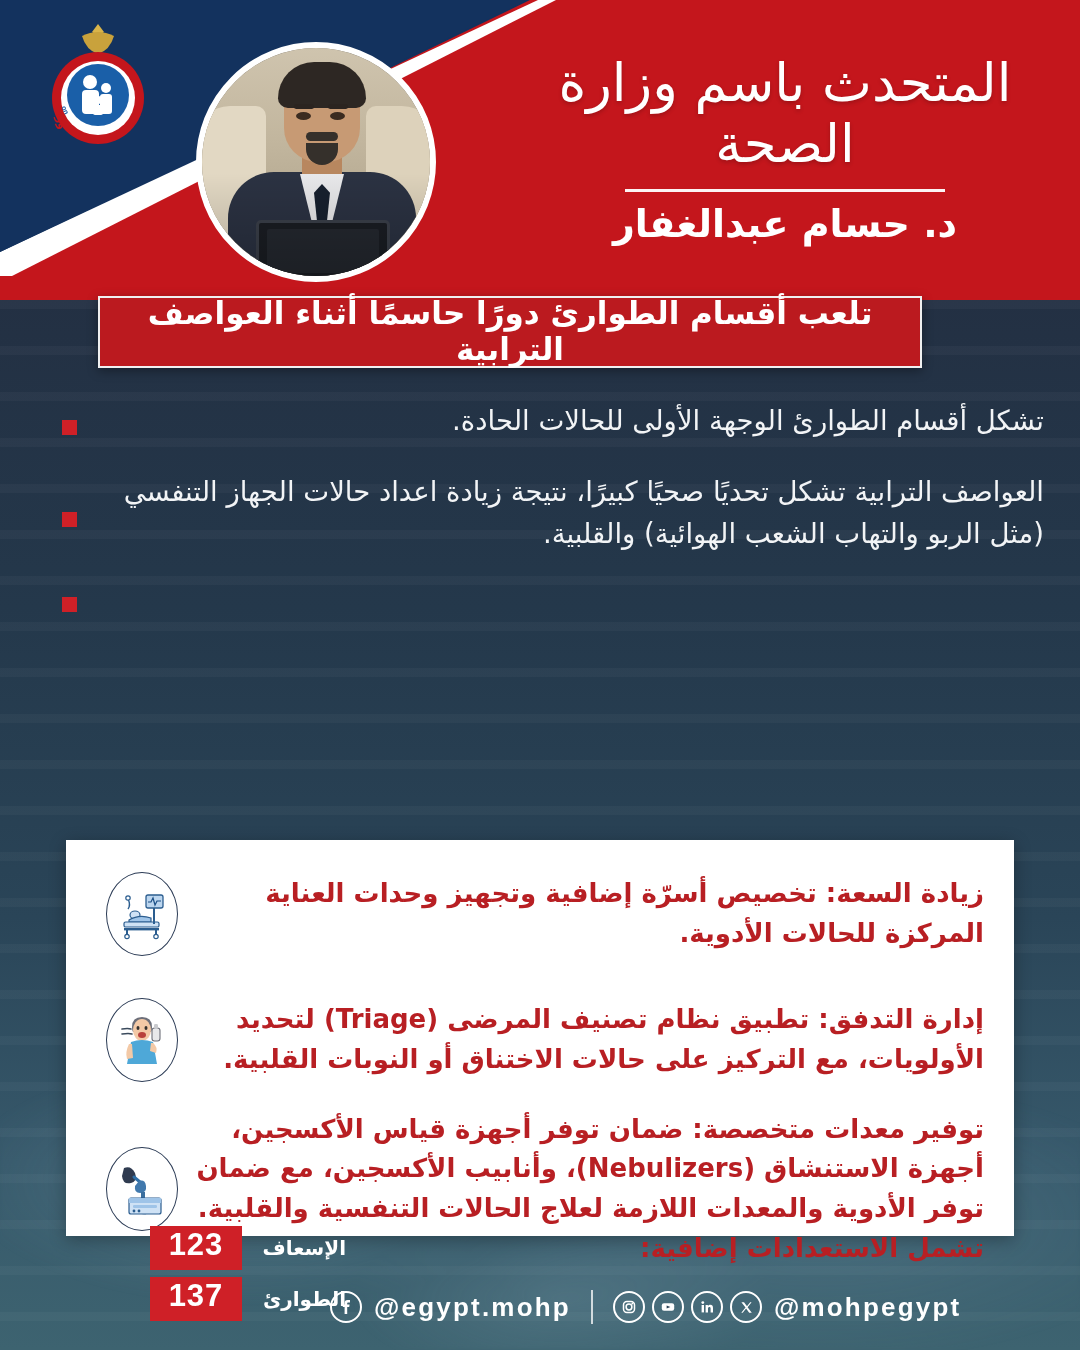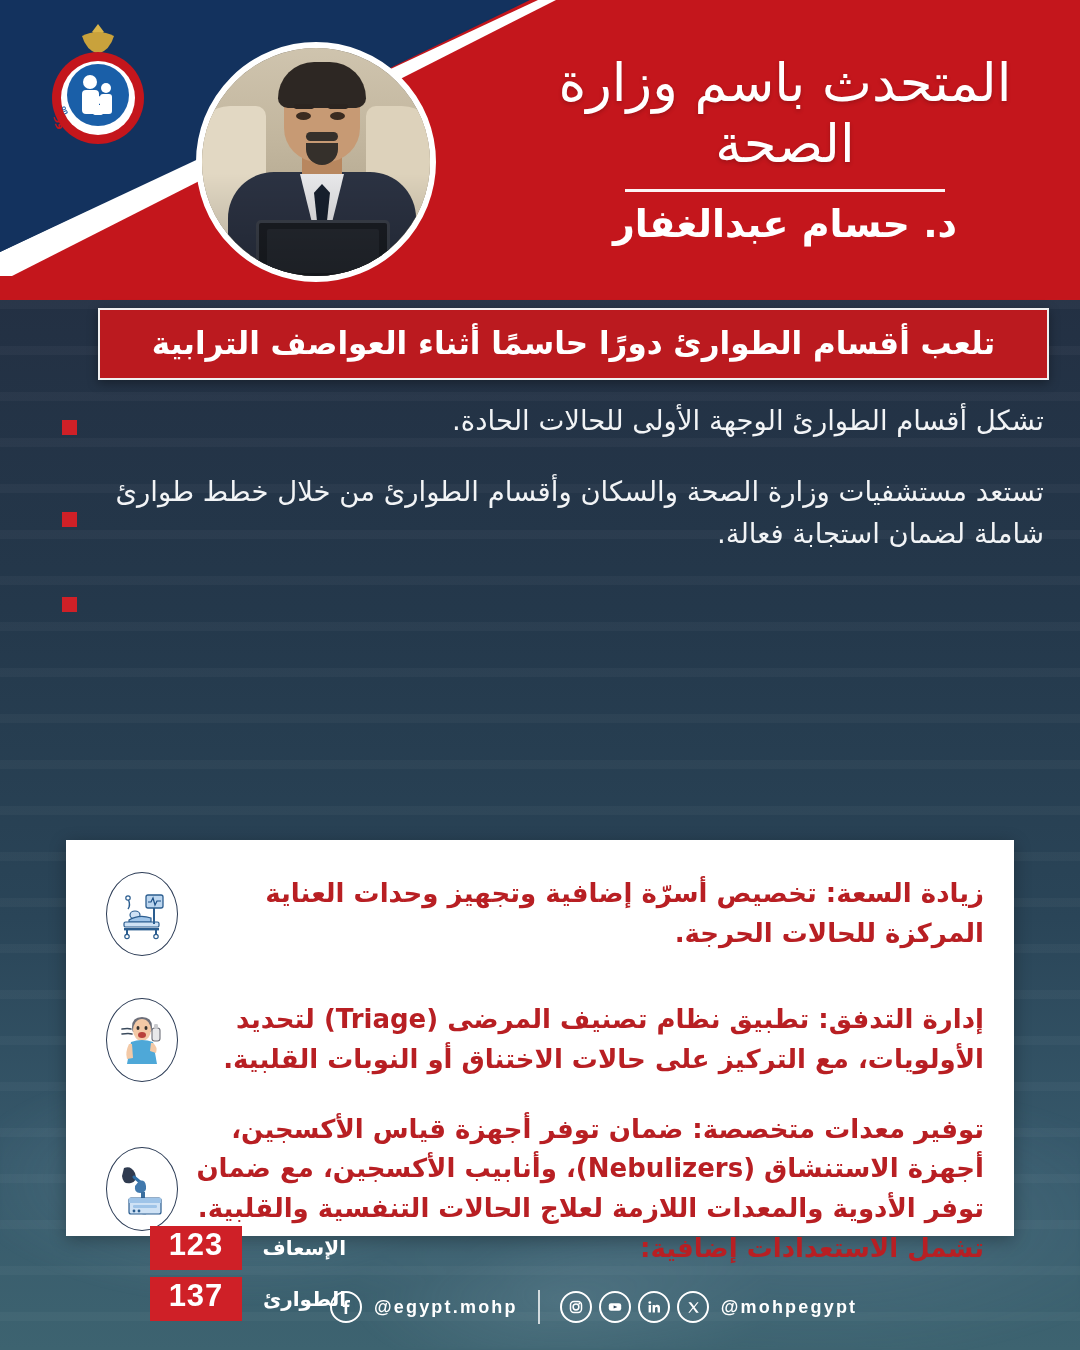--- a/index.html
+++ b/index.html
@@ -84,21 +84,21 @@
   #header-text{position:absolute;right:60px;top:52px;width:470px;text-align:center;}
   #header-title{
     color:#ffffff;font-size:53px;line-height:1.16;font-weight:normal;letter-spacing:-0.5px;
     text-shadow:0 2px 4px rgba(0,0,0,0.20);
   }
   #header-rule{width:320px;height:3px;background:#ffffff;margin:14px auto 10px auto;opacity:0.95;}
   #header-subtitle{color:#ffffff;font-size:38px;font-weight:bold;line-height:1.2;}
 
   
   #banner{
-    position:absolute;left:98px;top:308px;width:951px;height:72px;
+    position:absolute;left:98px;top:296px;width:824px;height:72px;
     background:#bb1a1f;border:2px solid #f0f0f0;
     display:flex;align-items:center;justify-content:center;
     box-shadow:0 3px 10px rgba(0,0,0,0.35);
   }
   #banner-text{color:#ffffff;font-size:31px;font-weight:bold;line-height:1.15;padding:0 12px;text-align:center;}
 
   
   #bullets{position:absolute;left:0;top:400px;width:1080px;}
   .bullet-row{display:flex;flex-direction:row-reverse;align-items:center;
     padding:0 36px 0 44px;margin-bottom:30px;}
@@ -132,21 +132,21 @@
     padding:1px 14px 7px 14px;min-width:92px;text-align:center;letter-spacing:1px;
     font-family:"Liberation Sans",sans-serif;
   }
   #social{
     position:absolute;left:330px;bottom:26px;display:flex;flex-direction:row;align-items:center;gap:12px;
     color:#ffffff;direction:ltr;
   }
   .soc-ic{width:32px;height:32px;border:2px solid #ffffff;border-radius:50%;
     display:flex;align-items:center;justify-content:center;flex:0 0 auto;}
   .soc-ic svg{display:block;}
-  .soc-handle{font-size:18px;font-weight:bold;letter-spacing:2.2px;font-family:"Liberation Sans",sans-serif;}
+  .soc-handle{font-size:26px;font-weight:bold;letter-spacing:2.2px;font-family:"Liberation Sans",sans-serif;}
   .soc-div{width:2px;height:34px;background:rgba(255,255,255,0.75);margin:0 8px;}
   #social-group-2{display:flex;align-items:center;gap:7px;}
 </style>
 </head>
 <body>
 
 <div id="page">
 
   <div id="bg-texture"></div>
   <div id="bg-blur"></div>
@@ -216,26 +216,26 @@
     <div id="banner-text">تلعب أقسام الطوارئ دورًا حاسمًا أثناء العواصف الترابية</div>
   </div>
 
   <div id="bullets">
 
     <div class="bullet-row">
       <span class="bullet-mark"></span>
       <span class="bullet-text">تشكل أقسام الطوارئ الوجهة الأولى للحالات الحادة.</span>
     </div>
 
-
-
     <div class="bullet-row">
       <span class="bullet-mark"></span>
-      <span class="bullet-text">تستعد مستشفيات وزارة الصحة والسكان وأقسام الطوارئ من خلال خطط طوارئ شاملة لضمان استجابة فعالة.</span>
-    </div>
+      <span class="bullet-text">العواصف الترابية تشكل تحديًا صحيًا كبيرًا، نتيجة زيادة اعداد حالات الجهاز التنفسي (مثل الربو والتهاب الشعب الهوائية) والقلبية.</span>
+    </div>
+
+
 
     <div class="bullet-row">
       <span class="bullet-mark"></span>
     </div>
   </div>
 
   <div id="card">
 
     <div class="card-item" id="item-1">
       <span class="card-icon">
@@ -248,21 +248,21 @@
           <path d="M14 33 q10 -6 22 -2 l0 4 l-22 0 Z" fill="#9fc4e8" stroke="#2b5d8f" stroke-width="1.2"></path>
           <rect x="9" y="35" width="35" height="5" rx="1.6" fill="#cfe2f5" stroke="#2b5d8f" stroke-width="1.2"></rect>
           <rect x="9" y="41" width="35" height="2.4" fill="#2b5d8f"></rect>
           <rect x="11" y="43" width="2" height="5" fill="#2b5d8f"></rect>
           <rect x="40" y="43" width="2" height="5" fill="#2b5d8f"></rect>
           <circle cx="12" cy="49.5" r="2.2" fill="#fff" stroke="#2b5d8f" stroke-width="1.2"></circle>
           <circle cx="41" cy="49.5" r="2.2" fill="#fff" stroke="#2b5d8f" stroke-width="1.2"></circle>
           <rect x="38" y="21" width="2" height="16" fill="#2b5d8f"></rect>
         </svg>
       </span>
-      <span class="card-text">زيادة السعة: تخصيص أسرّة إضافية وتجهيز وحدات العناية المركزة للحالات الحرجة.</span>
+      <span class="card-text">زيادة السعة: تخصيص أسرّة إضافية وتجهيز وحدات العناية المركزة للحالات الأدوية.</span>
     </div>
 
     <div class="card-item" id="item-2">
       <span class="card-icon">
         <svg width="54" height="58" viewBox="0 0 54 58" xmlns="http://www.w3.org/2000/svg">
           <path d="M17 16 q0 -10 10 -10 q10 0 10 10 q0 3 -1 5 l-18 0 q-1 -2 -1 -5 Z" fill="#6d6f79"></path>
           <ellipse cx="27" cy="19" rx="9" ry="11" fill="#f3c9a6"></ellipse>
           <ellipse cx="23" cy="17" rx="1.5" ry="2" fill="#33302e"></ellipse>
           <ellipse cx="31" cy="17" rx="1.5" ry="2" fill="#33302e"></ellipse>
           <ellipse cx="27" cy="24" rx="4" ry="3" fill="#b8413c"></ellipse>

